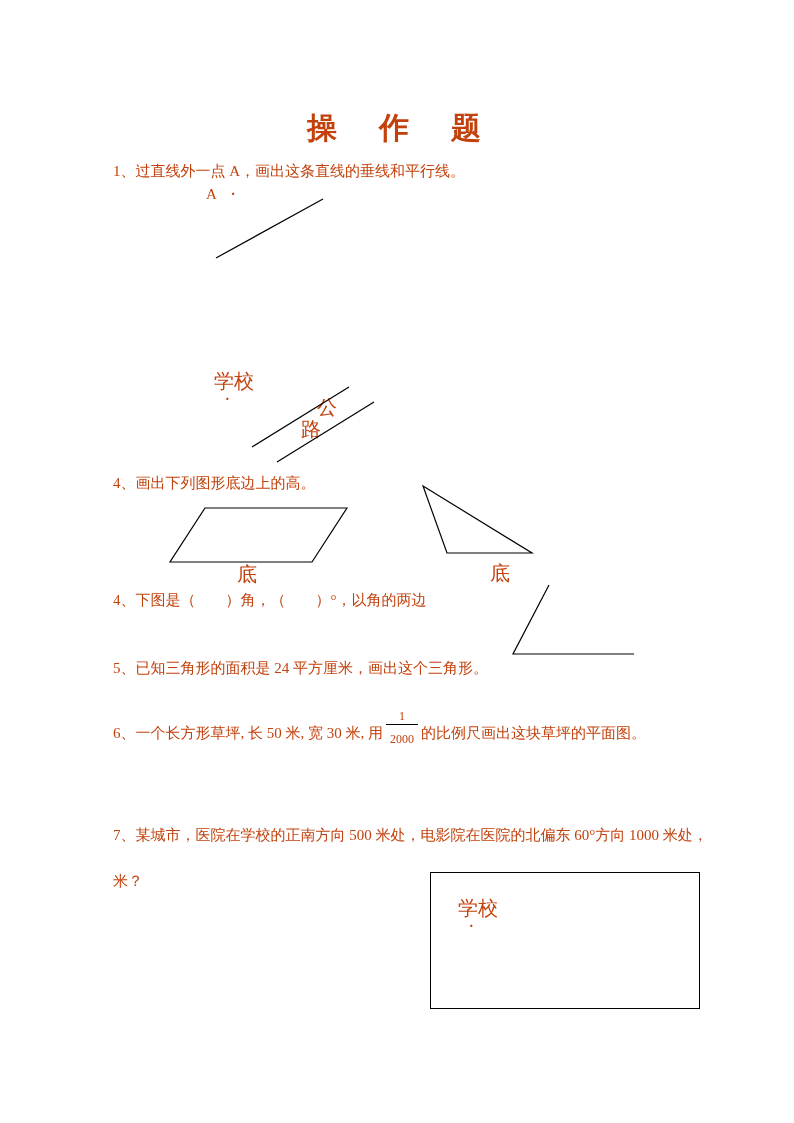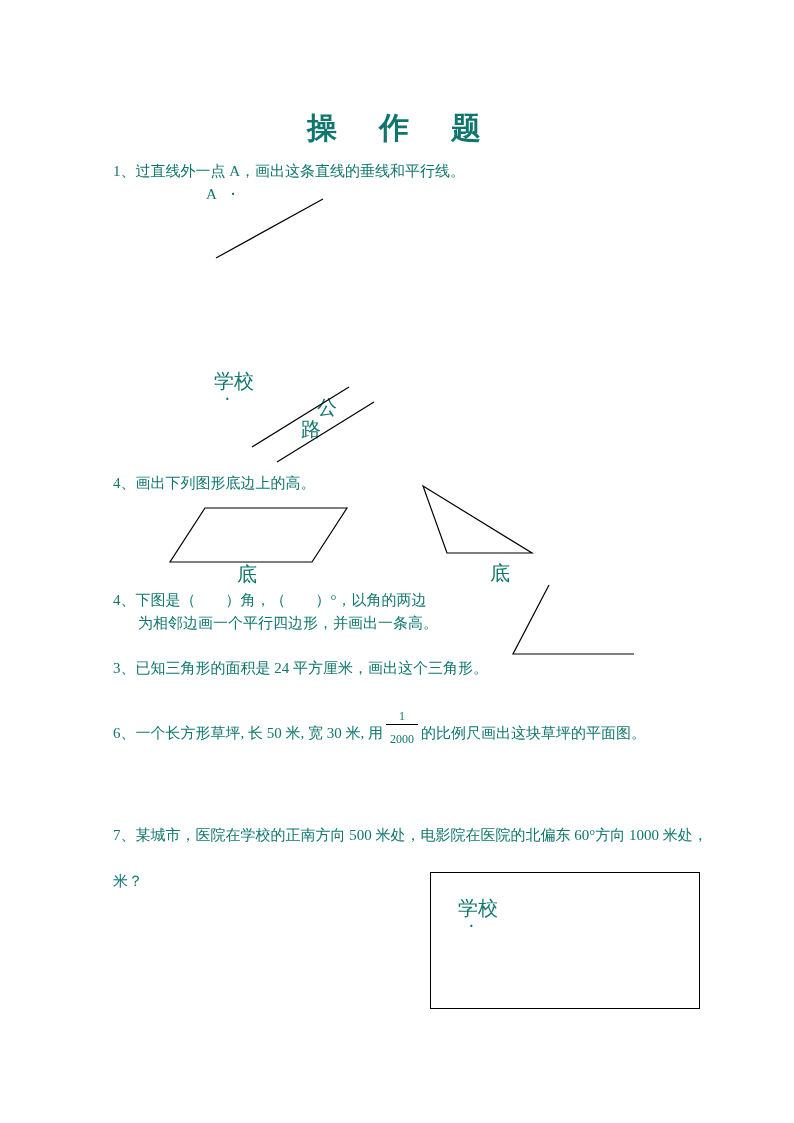--- a/index.html
+++ b/index.html
@@ -2,21 +2,21 @@
 <html><head>
 <meta charset="utf-8">
 <style>
   * { margin:0; padding:0; box-sizing:border-box; }
   html,body { background:#fff; }
   .page {
     position:relative;
     width:794px; height:1123px;
     background:#ffffff;
     font-family:"Liberation Serif", serif;
-    color:#0f766e;
+    color:#c2410c;
     overflow:hidden;
   }
   .title {
     position:absolute;
     left:0; top:108px; width:100%;
     text-align:center;
     font-size:30px;
     font-weight:bold;
     letter-spacing:6px;
   }
@@ -77,23 +77,22 @@
   <div class="figlabel" style="left:214px; top:368px">学校</div>
   <div class="figlabel dot" style="left:225px; top:392px">·</div>
   <div class="figlabel" style="left:317px; top:394px">公</div>
   <div class="figlabel" style="left:301px; top:416px">路</div>
 
   <div class="qtext" style="top:474px">4、画出下列图形底边上的高。</div>
   <div class="figlabel" style="left:237px; top:561px">底</div>
   <div class="figlabel" style="left:490px; top:560px">底</div>
 
   <div class="qtext" style="top:591px">4、下图是（　　）角，（　　）°，以角的两边</div>
-  <div class="qtext" style="left:138px; top:614px">为相邻边画一个平行四边形，并画出一条高。</div>
 
-  <div class="qtext" style="top:659px">3、已知三角形的面积是 24 平方厘米，画出这个三角形。</div>
+  <div class="qtext" style="top:659px">5、已知三角形的面积是 24 平方厘米，画出这个三角形。</div>
 
   <div class="qtext" style="top:712px">
     <span>6、一个长方形草坪, 长 50 米, 宽 30 米, 用</span><span class="frac"><span class="num">1</span><span class="den">2000</span></span><span>的比例尺画出这块草坪的平面图。</span>
   </div>
 
   <div class="qtext" style="top:826px">7、某城市，医院在学校的正南方向 500 米处，电影院在医院的北偏东 60°方向 1000 米处，</div>
   <div class="qtext" style="top:872px">米？</div>
 
   <div class="answer-box">
     <div class="figlabel" style="left:27px; top:22px">学校</div>

